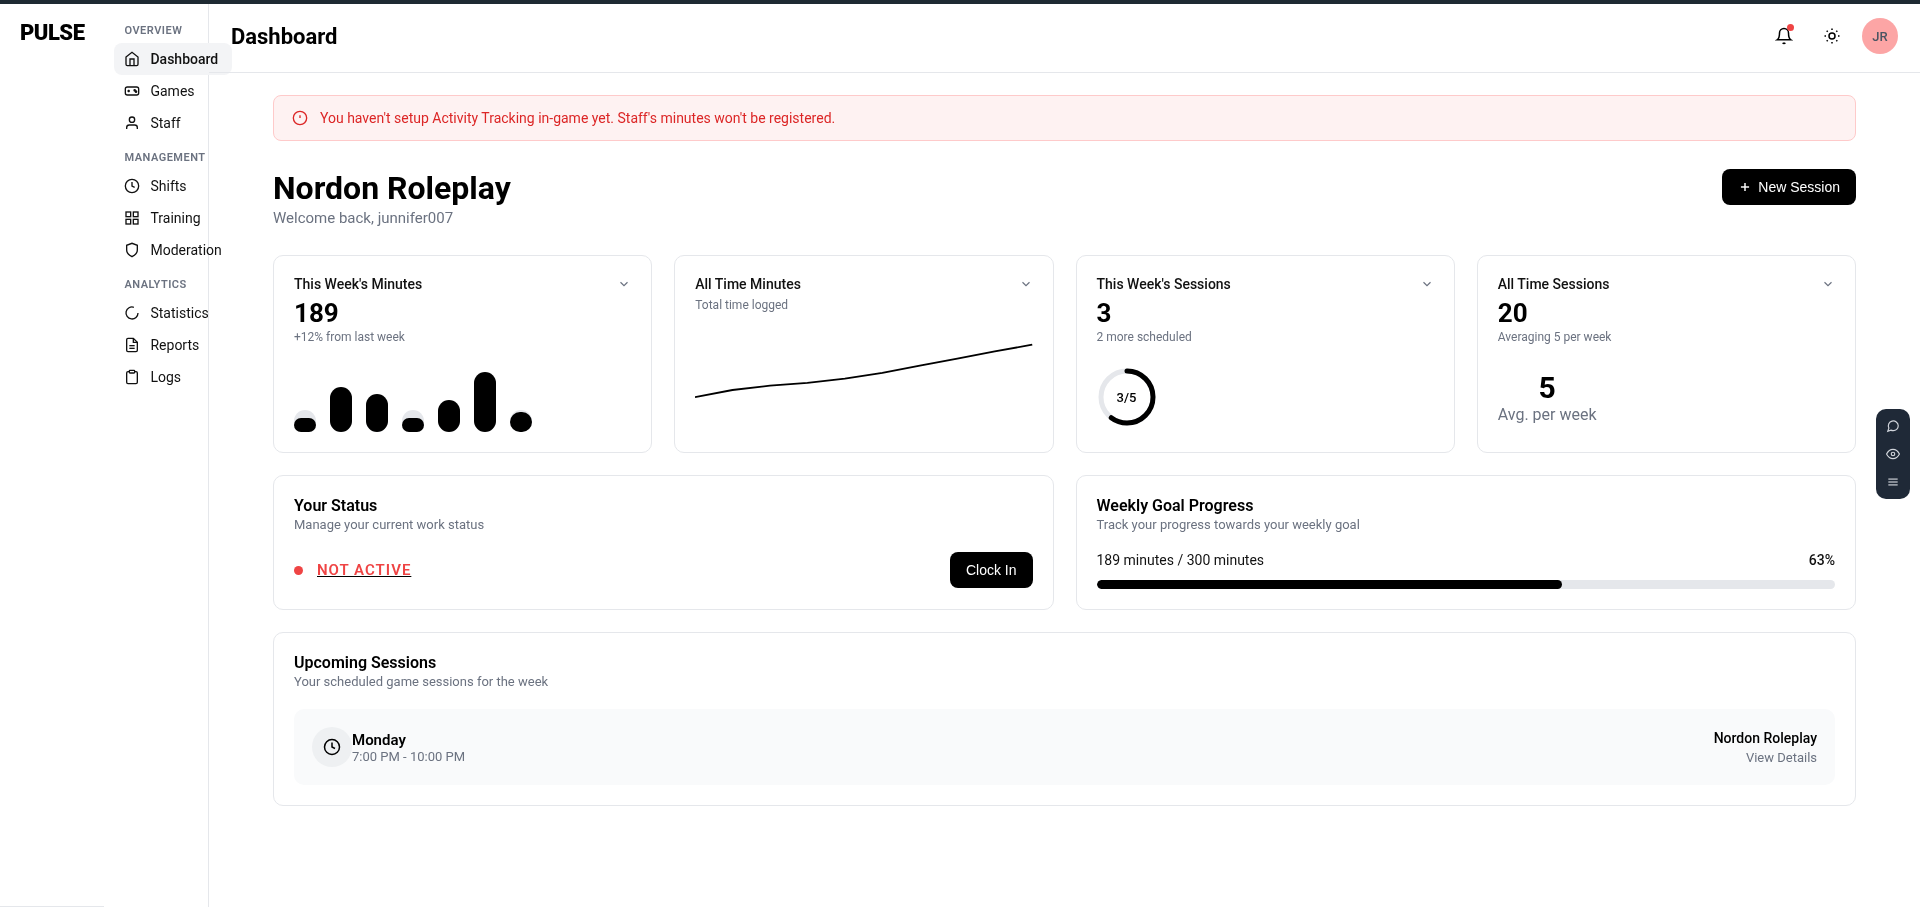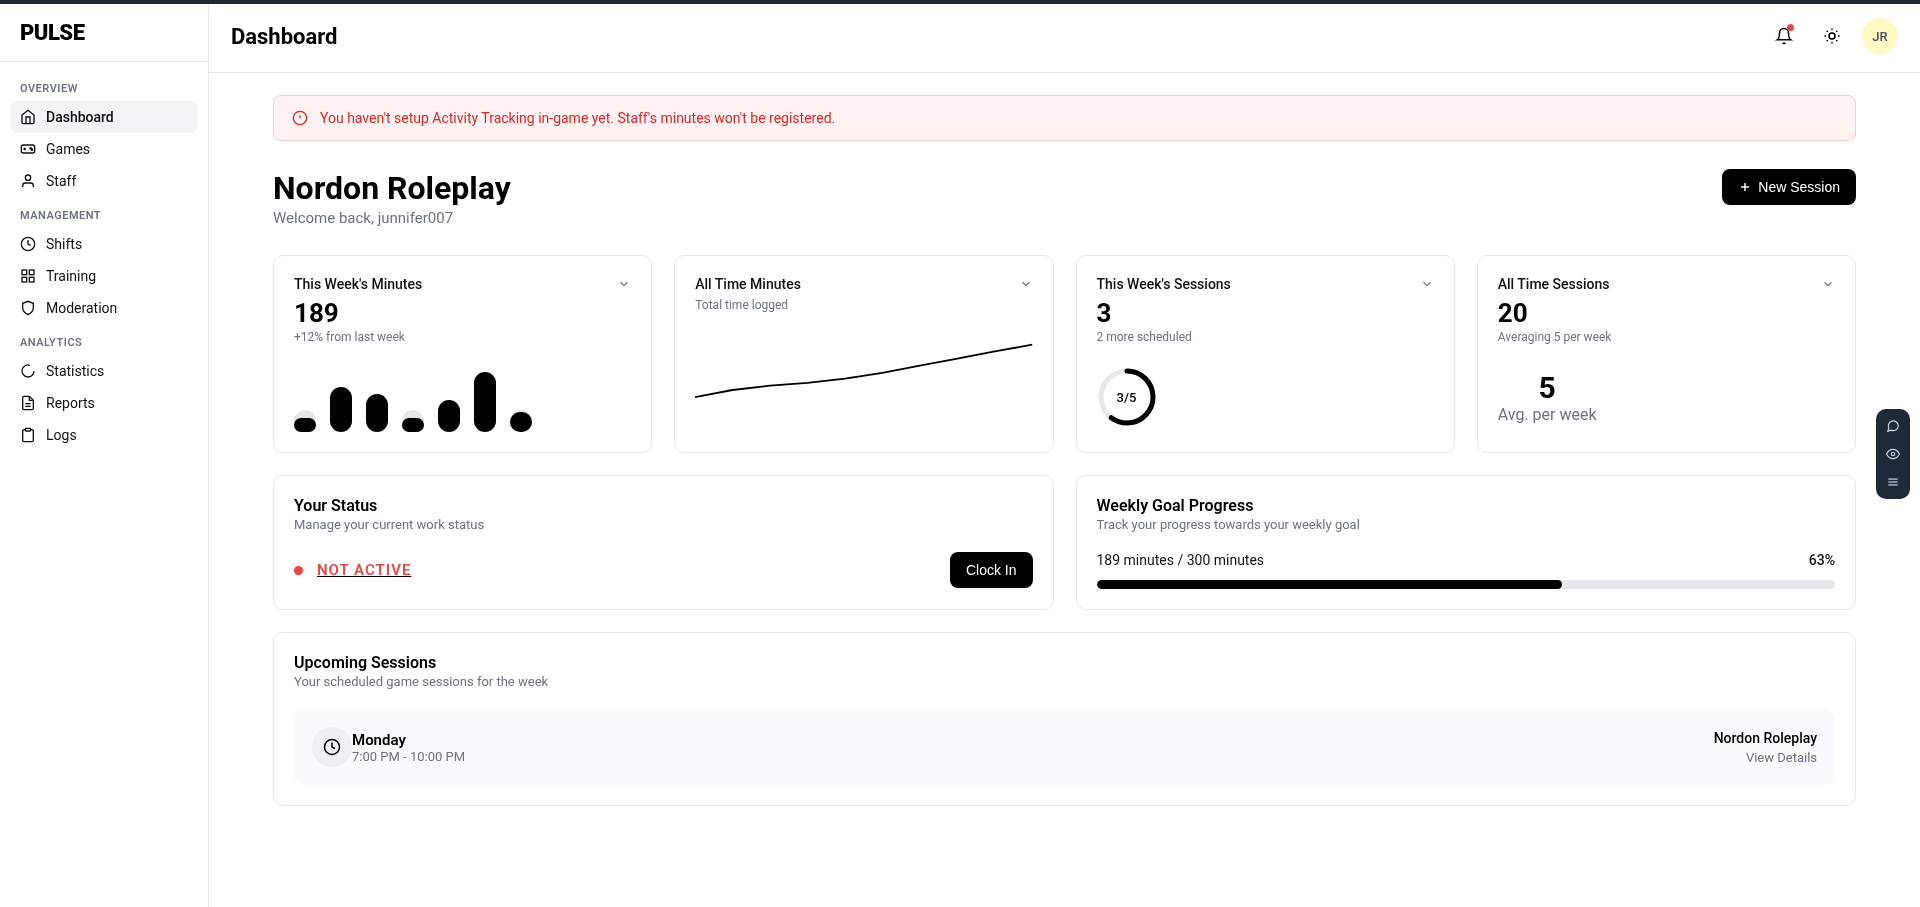--- a/index.html
+++ b/index.html
@@ -1,32 +1,32 @@
 <!DOCTYPE html>
 <html><head>
 <meta charset="utf-8">
 <style>
 * { box-sizing: border-box; margin: 0; padding: 0; }
 body { font-family: -apple-system, BlinkMacSystemFont, 'Segoe UI', Roboto, sans-serif; background: #fff; color: #000; }
 .topbar-strip { height: 4px; background: #1e2a32; }
 .app { display: flex; height: calc(100vh - 4px); }
-.sidebar { width: 209px; border-right: 1px solid #e5e7eb; display: flex; flex-direction: column; flex-shrink: 0; }
+.sidebar { width: 209px; border-right: 1px solid #e5e7eb; display: flex; flex-direction: row; flex-shrink: 0; }
 .logo { padding: 16px 20px; font-weight: 900; font-size: 22px; letter-spacing: -0.5px; border-bottom: 1px solid #e5e7eb; }
 .nav { padding: 8px 10px; }
 .nav-section-label { font-size: 11px; font-weight: 600; color: #6b7280; letter-spacing: 0.5px; padding: 12px 10px 6px; }
 .nav-item { display: flex; align-items: center; gap: 10px; padding: 8px 10px; border-radius: 8px; font-size: 14px; color: #111; cursor: pointer; }
 .nav-item.active { background: #f3f4f6; font-weight: 500; }
 .nav-item .icon { width: 16px; height: 16px; display: inline-flex; align-items: center; justify-content: center; flex-shrink: 0; }
 .main { flex: 1; display: flex; flex-direction: column; overflow: hidden; }
 .header { display: flex; align-items: center; justify-content: space-between; padding: 14px 22px 18px; border-bottom: 1px solid #e5e7eb; }
 .header-title { font-size: 22px; font-weight: 700; }
 .header-actions { display: flex; align-items: center; gap: 12px; }
 .icon-btn { width: 36px; height: 36px; border-radius: 50%; display: flex; align-items: center; justify-content: center; cursor: pointer; position: relative; }
 .notif-dot { position: absolute; top: 6px; right: 8px; width: 7px; height: 7px; background: #ef4444; border-radius: 50%; }
-.avatar { width: 36px; height: 36px; border-radius: 50%; background: #fef9c3; display: flex; align-items: center; justify-content: center; font-size: 13px; font-weight: 500; color: #4b5563; cursor: pointer; }
+.avatar { width: 36px; height: 36px; border-radius: 50%; background: #fca5a5; display: flex; align-items: center; justify-content: center; font-size: 13px; font-weight: 500; color: #4b5563; cursor: pointer; }
 .content { flex: 1; overflow-y: auto; padding: 22px 64px 40px; }
 .alert { border: 1px solid #fecaca; background: #fef2f2; color: #dc2626; border-radius: 8px; padding: 14px 18px; font-size: 14px; display: flex; align-items: center; gap: 12px; margin-bottom: 28px; }
 .alert-icon { width: 16px; height: 16px; flex-shrink: 0; }
 .page-head { display: flex; justify-content: space-between; align-items: flex-start; margin-bottom: 28px; }
 .page-title { font-size: 32px; font-weight: 700; margin-bottom: 2px; }
 .page-subtitle { color: #6b7280; font-size: 15px; }
 .btn-primary { background: #000; color: #fff; border: none; border-radius: 8px; padding: 10px 16px; font-size: 14px; font-weight: 500; display: inline-flex; align-items: center; gap: 6px; cursor: pointer; }
 .cards-row { display: grid; grid-template-columns: repeat(4, 1fr); gap: 22px; margin-bottom: 22px; }
 .card { border: 1px solid #e5e7eb; border-radius: 10px; padding: 20px; }
 .card-head { display: flex; justify-content: space-between; align-items: center; margin-bottom: 6px; }

